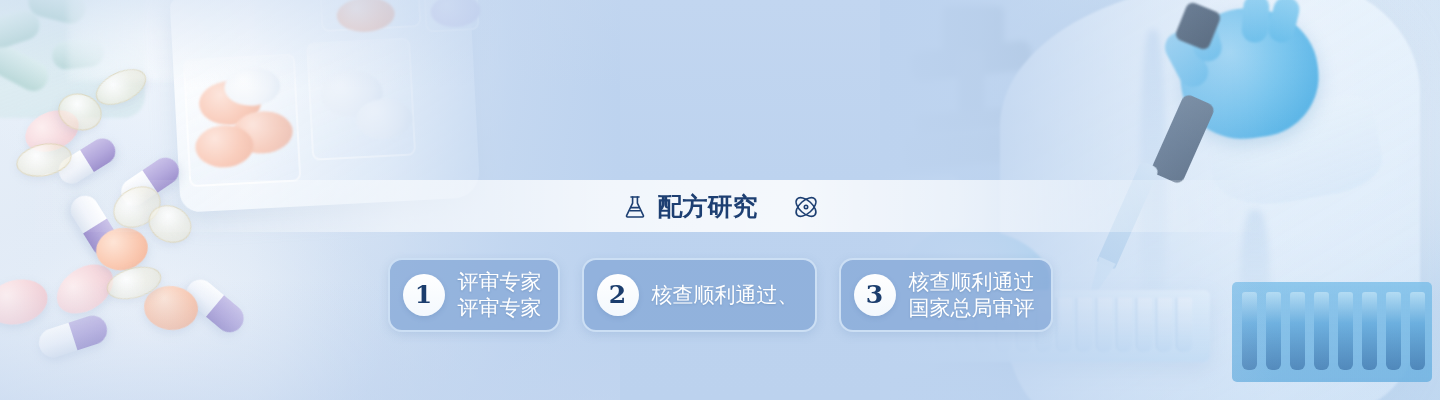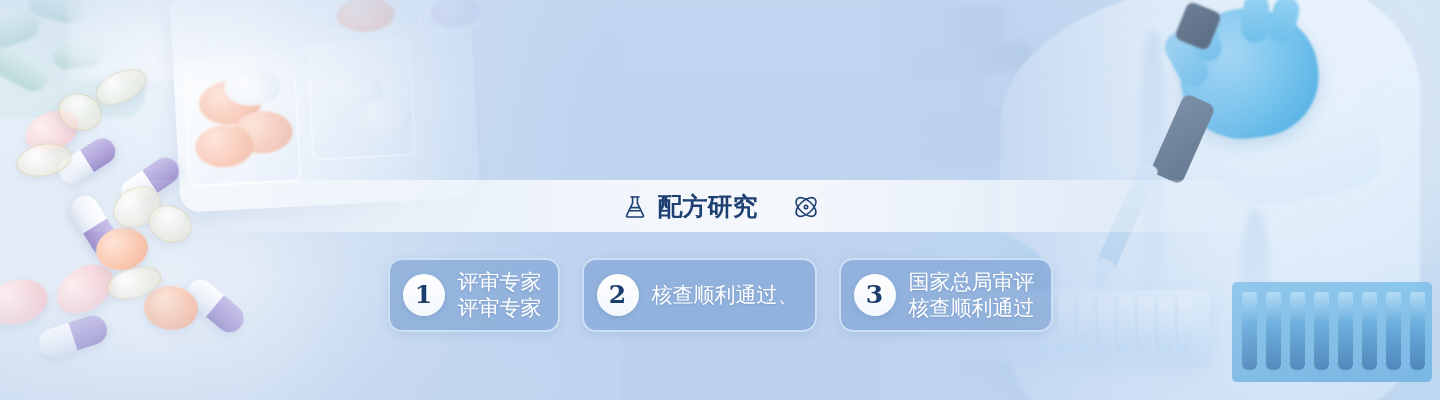--- a/index.html
+++ b/index.html
@@ -633,21 +633,21 @@
       <div class="card">
         <div class="card-num">2</div>
         <div class="card-text">
           <span>核查顺利通过、</span>
         </div>
       </div>
 
       <div class="card">
         <div class="card-num">3</div>
         <div class="card-text">
+          <span>核查顺利通过</span>
           <span>国家总局审评</span>
-          <span>核查顺利通过</span>
         </div>
       </div>
 
     </div>
 
   </div>
 </div>
 
 </body></html>

